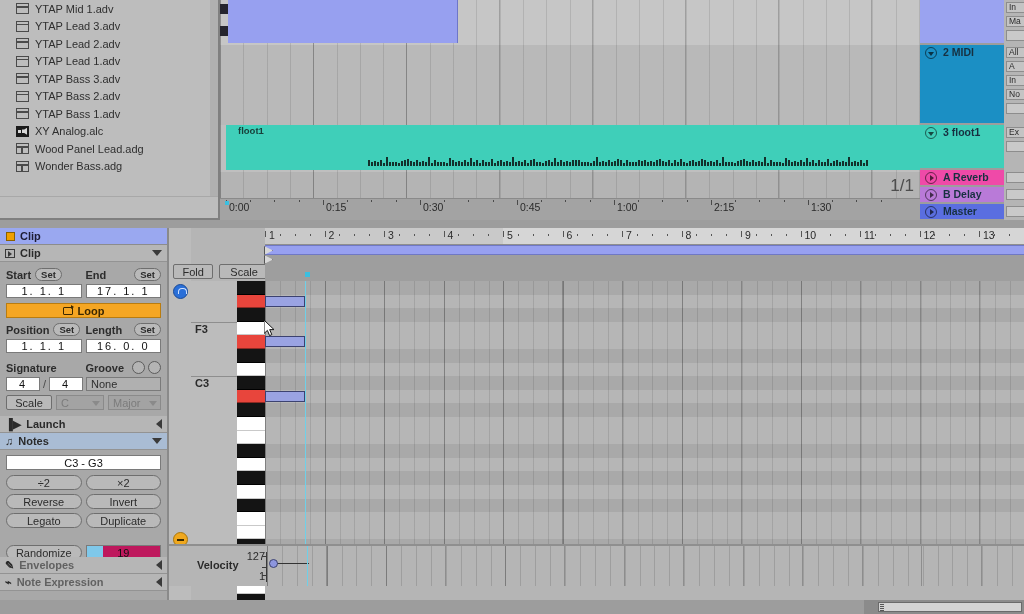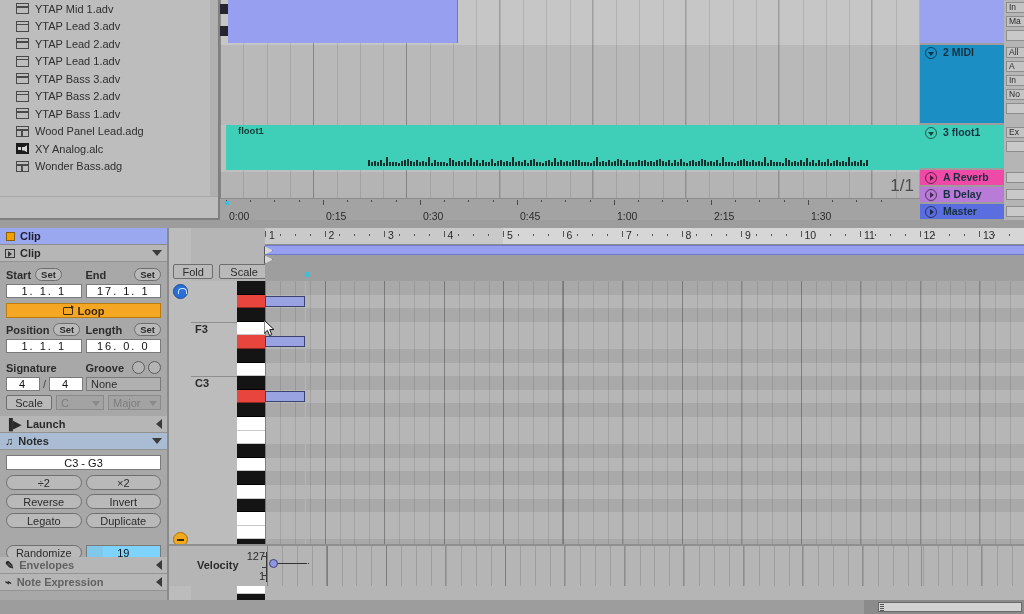--- a/index.html
+++ b/index.html
@@ -85,21 +85,21 @@
   #clip-audio .title {
     height:11px; font-size:9.5px; padding-left:12px; color:#18403a; font-weight:bold;
     line-height:11px;
   }
   #clip-audio .wave { position:absolute; left:0; right:0; top:11px; bottom:0; overflow:hidden; }
   .wv { position:absolute; bottom:4px; width:2px; background:#13312c; }
   #arr-time {
     position:absolute; left:0; right:0; bottom:0; height:22px; background:#a3a3a3;
     border-top:1px solid #8a8a8a;
   }
-  .timelabel { position:absolute; top:11px; font-size:10.5px; color:#2b2b2b; padding-left:3px; }
+  .timelabel { position:absolute; top:2px; font-size:10.5px; color:#2b2b2b; padding-left:3px; }
   .timetick { position:absolute; top:1px; width:1px; height:5px; background:#4a4a4a; }
   #zoomlabel {
     position:absolute; right:6px; bottom:24px; font-size:17px; color:#4e4e4e;
   }
 
   
   #track-heads { position:absolute; left:700px; top:0; width:104px; bottom:0; }
   .thead { position:absolute; left:0; width:84px; }
   .thead .label { font-size:10.5px; font-weight:bold; color:#173040; padding-left:23px; line-height:14px; }
   .tarrow {
@@ -182,21 +182,21 @@
     font-size:11px; padding-left:4px; color:#7c7c7c; position:relative;
   }
   .selbox .cv { position:absolute; right:3px; top:5px; width:0;height:0;
     border-left:4px solid transparent;border-right:4px solid transparent;border-top:5px solid #8a8a8a; }
   #notes-body { padding:5px 6px; }
   .rangefield {
     background:#fff; border:1px solid #7a7a7a; height:15px; line-height:14px;
     font-size:11px; text-align:center; color:#111; margin-bottom:5px;
   }
   .slider {
-    background:#7dd3fc; border:1px solid #7a7a7a; height:15px; position:relative;
+    background:#be185d; border:1px solid #7a7a7a; height:15px; position:relative;
     font-size:11px; line-height:14px; text-align:center; color:#111;
   }
   .slider .fill { position:absolute; left:0; top:0; bottom:0; background:#7fc8ea; }
   .slider span { position:relative; }
   .velfield {
     background:#fff; border:1px solid #7a7a7a; height:15px; line-height:14px;
     font-size:11px; text-align:center; color:#111; position:relative;
   }
   .velfield .arr { position:absolute; right:2px; top:3px; width:0;height:0;
     border-top:4px solid transparent;border-bottom:4px solid transparent;border-right:5px solid #9a9a9a; }
@@ -320,26 +320,26 @@
         </div>
         <div class="browser-row">
           <span class="bicon preset"></span>
           <span>YTAP Bass 2.adv</span>
         </div>
         <div class="browser-row">
           <span class="bicon preset"></span>
           <span>YTAP Bass 1.adv</span>
         </div>
         <div class="browser-row">
+          <span class="bicon clip"></span>
+          <span>XY Analog.alc</span>
+        </div>
+        <div class="browser-row">
           <span class="bicon rack"></span>
           <span>Wood Panel Lead.adg</span>
-        </div>
-        <div class="browser-row">
-          <span class="bicon clip"></span>
-          <span>XY Analog.alc</span>
         </div>
         <div class="browser-row">
           <span class="bicon rack"></span>
           <span>Wonder Bass.adg</span>
         </div>
       </div>
     <div id="browser-scroll"></div>
     <div id="browser-bottom"></div>
   </div>
 

